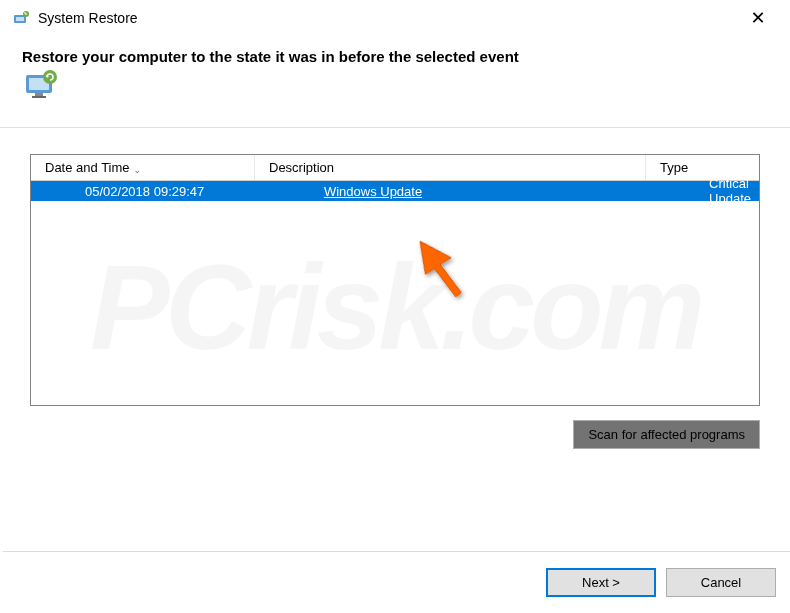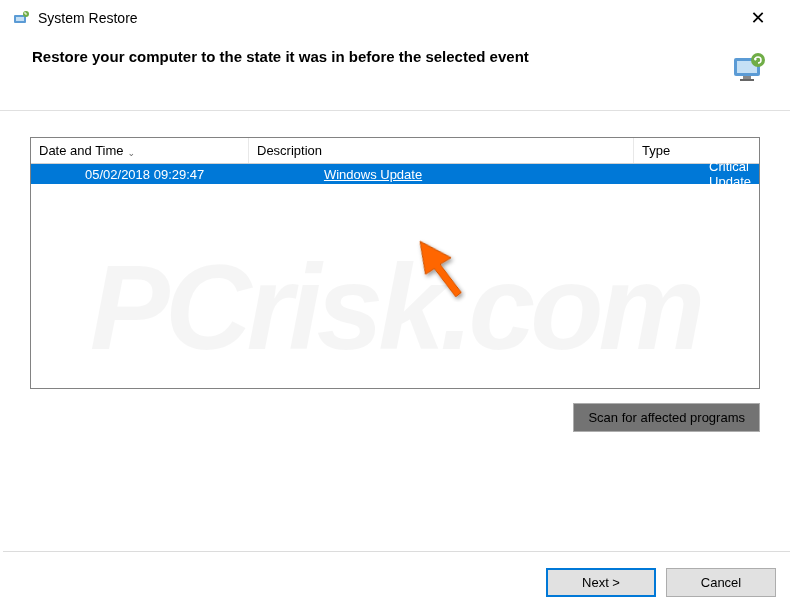--- a/index.html
+++ b/index.html
@@ -32,21 +32,22 @@
       font-size: 18px;
       color: #000;
       width: 40px;
       text-align: center;
       cursor: pointer;
       font-family: Arial, sans-serif;
     }
     .header-section {
       display: flex;
       align-items: flex-start;
-      padding: 12px 22px 24px 32px;
+      padding: 12px 22px 24px 22px;
+      flex-direction: column;
     }
     .header-text {
       font-size: 15px;
       font-weight: 600;
       color: #000;
       flex: 1;
     }
     .header-icon {
       width: 38px;
       height: 38px;
@@ -75,20 +76,21 @@
       border-bottom: 1px solid #d0d0d0;
       height: 26px;
     }
     .th {
       padding: 5px 8px;
       font-size: 13px;
       color: #000;
       border-right: 1px solid #e8e8e8;
       display: flex;
       align-items: flex-end;
+      margin-left: 6px;
     }
     .th-date { width: 218px; }
     .th-desc { width: 385px; }
     .th-type { flex: 1; border-right: none; }
     .sort-arrow {
       margin-left: 4px;
       font-size: 9px;
       color: #666;
     }
     .table-row {

